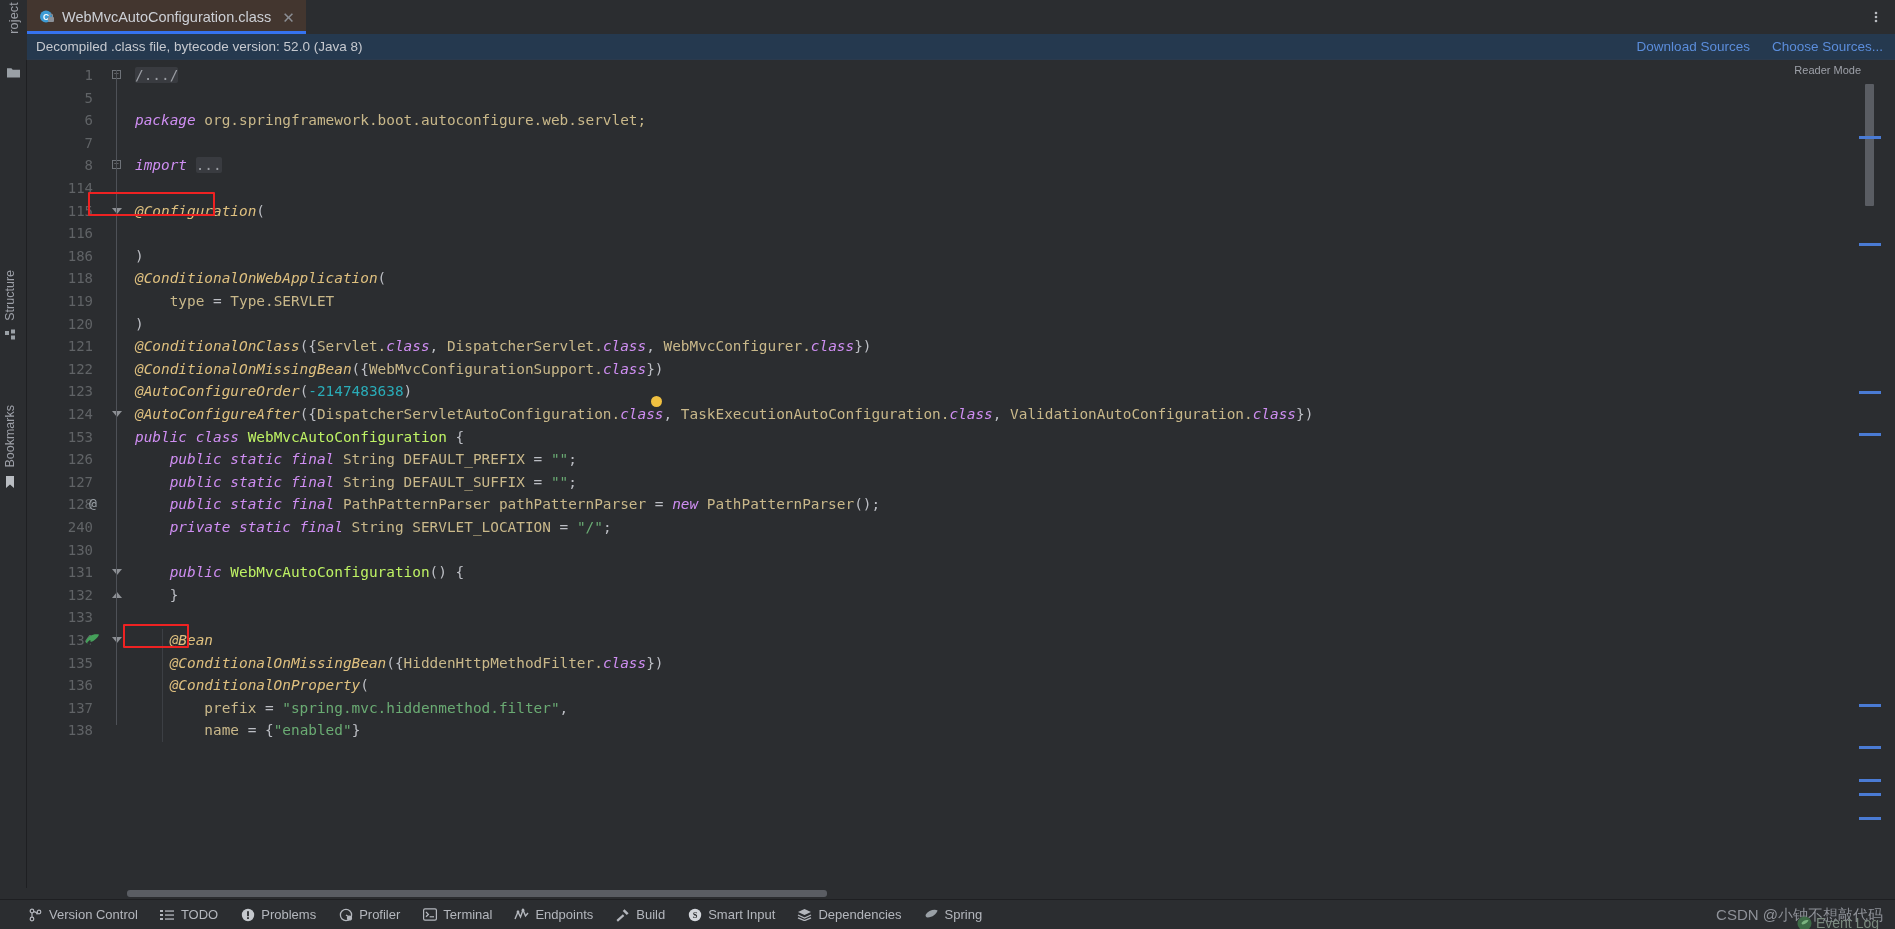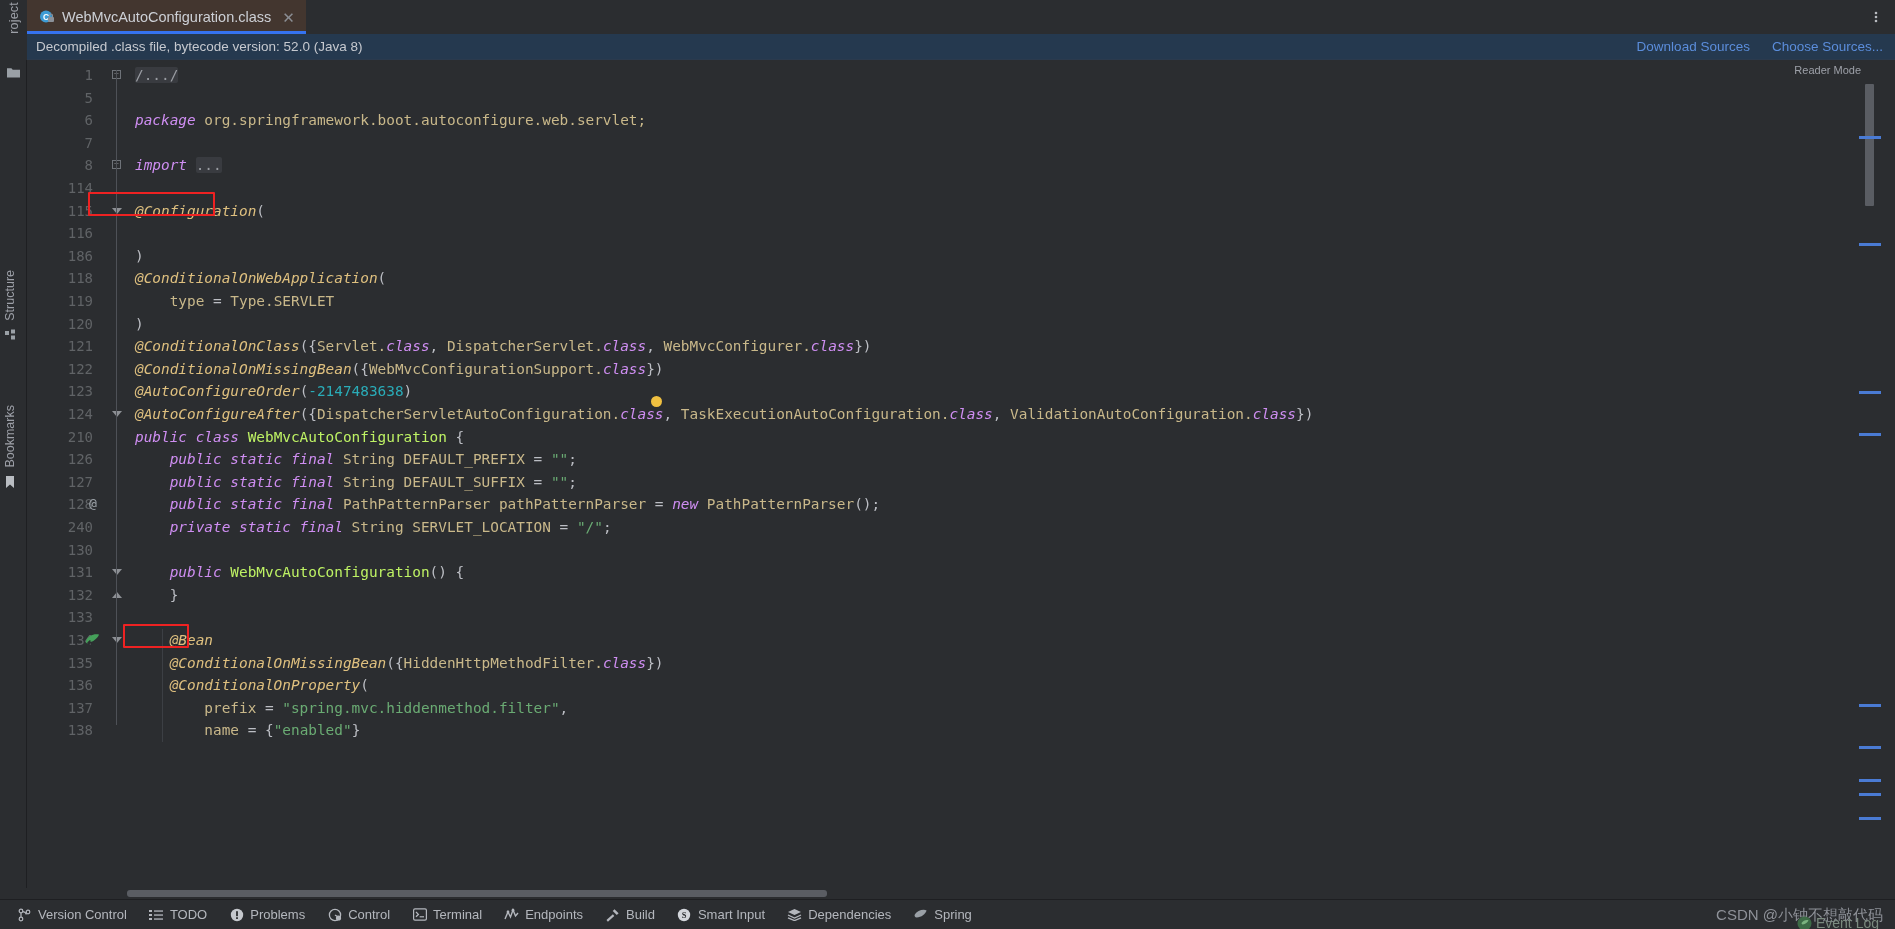--- a/index.html
+++ b/index.html
@@ -172,21 +172,21 @@
     background: #5a5d63; border-radius: 3px;
   }
 
   
   .statusbar {
     height: 30px; flex: 0 0 30px;
     background: #2b2d30;
     display: flex; align-items: center;
     border-top: 1px solid #1e1f22;
     position: relative;
-    padding-left: 6px;
+    padding-left: 17px;
   }
   .sb-item {
     display: flex; align-items: center; gap: 6px;
     padding: 0 11px; height: 100%;
     color: #b4b7bd; font-size: 13px; white-space: nowrap;
   }
   .sb-ico { width: 15px; height: 15px; display: flex; align-items: center; justify-content: center; }
   .watermark {
     position: absolute; right: 12px; top: 50%; transform: translateY(-50%);
     color: #8e9198; font-size: 15px; white-space: nowrap;
@@ -285,21 +285,21 @@
           <div class="lnum" style="top: 162.2px; line-height: 22.6px;">116</div>
           <div class="lnum" style="top: 184.8px; line-height: 22.6px;">186</div>
           <div class="lnum" style="top: 207.4px; line-height: 22.6px;">118</div>
           <div class="lnum" style="top: 230px; line-height: 22.6px;">119</div>
           <div class="lnum" style="top: 252.6px; line-height: 22.6px;">120</div>
           <div class="lnum" style="top: 275.2px; line-height: 22.6px;">121</div>
           <div class="lnum" style="top: 297.8px; line-height: 22.6px;">122</div>
           <div class="lnum" style="top: 320.4px; line-height: 22.6px;">123</div>
           <div class="lnum" style="top: 343px; line-height: 22.6px;">124</div>
           <div class="fold-arrow" style="top: 351px; left: 85px; border-top: 6px solid rgb(141, 144, 149);"></div>
-          <div class="lnum" style="top: 365.6px; line-height: 22.6px;">210</div>
+          <div class="lnum" style="top: 365.6px; line-height: 22.6px;">153</div>
           <div class="lnum" style="top: 388.2px; line-height: 22.6px;">126</div>
           <div class="lnum" style="top: 410.8px; line-height: 22.6px;">127</div>
           <div class="lnum" style="top: 433.4px; line-height: 22.6px;">128</div>
           <div class="gcell" style="top: 433.4px; left: 62px; line-height: 22.6px; color: rgb(154, 160, 166); font-size: 13px; font-family: &quot;DejaVu Sans Mono&quot;, monospace;">@</div>
           <div class="lnum" style="top: 456px; line-height: 22.6px;">240</div>
           <div class="lnum" style="top: 478.6px; line-height: 22.6px;">130</div>
           <div class="lnum" style="top: 501.2px; line-height: 22.6px;">131</div>
           <div class="fold-arrow" style="top: 509.2px; left: 85px; border-top: 6px solid rgb(141, 144, 149);"></div>
           <div class="lnum" style="top: 523.8px; line-height: 22.6px;">132</div>
           <div class="fold-arrow" style="top: 531.8px; left: 85px; border-bottom: 6px solid rgb(141, 144, 149);"></div>
@@ -423,21 +423,21 @@
     </div>
 
     <div class="sb-item">
       <span class="sb-ico">
         <svg width="14" height="14" viewBox="0 0 14 14">
           <circle cx="7" cy="7" r="5.6" fill="none" stroke="#b4b7bd" stroke-width="1.3"></circle>
           <path d="M7 7 L11 9.5" stroke="#b4b7bd" stroke-width="1.3"></path>
           <circle cx="10.5" cy="10" r="2.6" fill="#b4b7bd"></circle>
         </svg>
       </span>
-      <span>Control</span>
+      <span>Profiler</span>
     </div>
 
     <div class="sb-item">
       <span class="sb-ico">
         <svg width="14" height="13" viewBox="0 0 14 13">
           <rect x="0.6" y="0.8" width="12.8" height="11.4" rx="1.4" fill="none" stroke="#b4b7bd" stroke-width="1.2"></rect>
           <path d="M3 4l2.4 2.4L3 8.8" fill="none" stroke="#b4b7bd" stroke-width="1.3"></path>
           <rect x="6.6" y="8.2" width="4.4" height="1.2" fill="#b4b7bd"></rect>
         </svg>
       </span>

